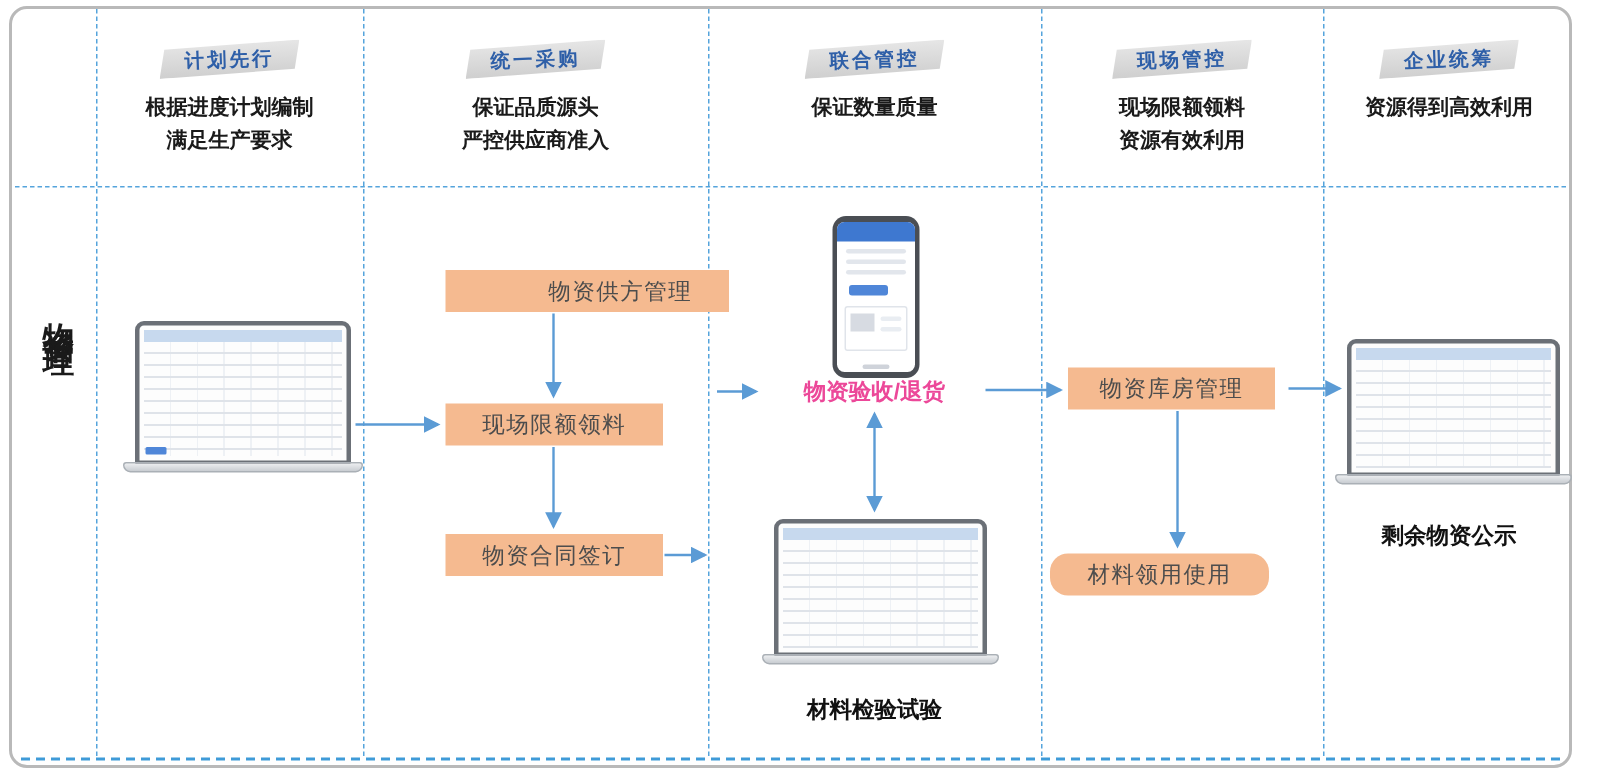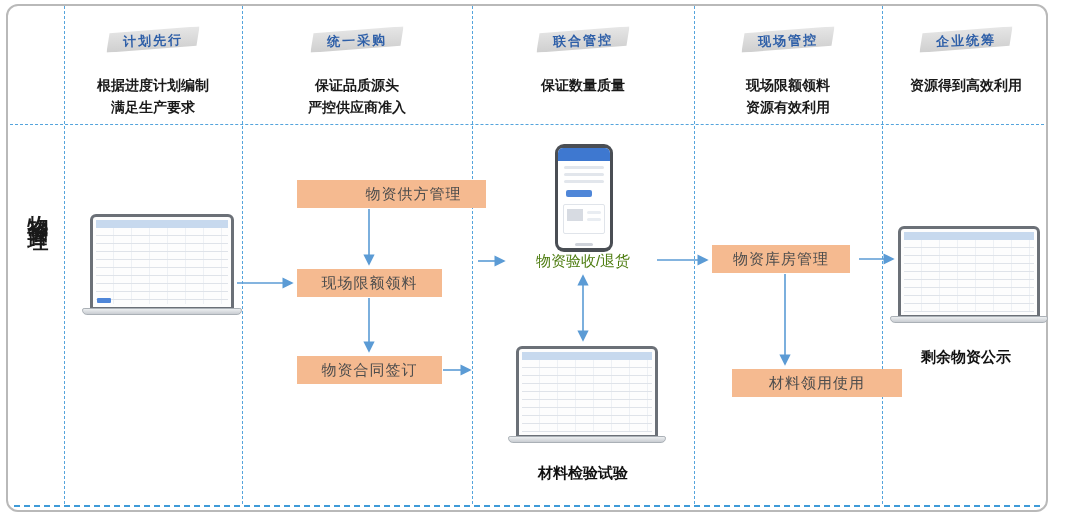--- a/index.html
+++ b/index.html
@@ -14,28 +14,28 @@
   
   .v-label{position:absolute;left:16px;top:192px;writing-mode:vertical-rl;text-orientation:upright;
            font-size:21px;font-weight:700;color:#1a1a1a;letter-spacing:5px;}
   
   .col-header{position:absolute;top:22px;text-align:center;}
   .ribbon{position:relative;display:inline-block;width:94px;height:23px;line-height:23px;
           background:linear-gradient(#e6e6e6,#cfcfcf);
           clip-path:polygon(4% 16%,100% 0,96% 84%,0 100%);
           transform:rotate(-2deg);text-align:center;}
   .ribbon span{font-size:13px;font-weight:700;color:#2e5fa8;letter-spacing:2px;}
-  .subtitle{margin-top:24px;font-size:14px;font-weight:700;color:#1a1a1a;line-height:1.55;}
+  .subtitle{margin-top:10px;font-size:14px;font-weight:700;color:#1a1a1a;line-height:1.55;}
   
   .obox{position:absolute;width:145px;height:28px;background:#f5ba90;
         display:flex;align-items:center;justify-content:center;
         font-size:15px;color:#4d4d4d;letter-spacing:1px;}
   
   .caption{position:absolute;text-align:center;font-size:15px;font-weight:600;color:#111;}
-  .plain-label{position:absolute;text-align:center;font-size:15px;font-weight:400;color:#4d7c0f;}
+  .plain-label{position:absolute;text-align:center;font-size:15px;font-weight:700;color:#ec4899;}
   
   .laptop-screen{position:absolute;background:#fdfdfd;border:3px solid #6b7077;
                  border-radius:6px 6px 2px 2px;box-sizing:border-box;}
   .mini-table{position:absolute;inset:3px;background:
       linear-gradient(to bottom,#c7d9ee 0,#c7d9ee 8px,rgba(0,0,0,0) 8px),
       repeating-linear-gradient(to bottom,rgba(0,0,0,0) 0 7px,#dfe3e9 7px 8px),
       repeating-linear-gradient(to right,rgba(0,0,0,0) 0 17px,#eef1f5 17px 18px);}
   .mini-btn{position:absolute;left:4px;bottom:4px;width:14px;height:5px;background:#4f86d8;border-radius:1px;}
   .laptop-base{position:absolute;height:7px;background:linear-gradient(#eceef0,#c9cdd2);
                border:1px solid #aab0b6;border-radius:3px 3px 7px 7px;box-sizing:border-box;}
@@ -129,21 +129,21 @@
       </div>
     </div>
     <div class="plain-label" style="left:464px;top:246px;width:222px;">物资验收/退货</div>
     <div class="laptop-screen" style="left:508px;top:340px;width:142px;height:92px;">
       <div class="mini-table"></div>
     </div>
     <div class="laptop-base" style="left:500px;top:430px;width:158px;"></div>
     <div class="caption" style="left:464px;top:458px;width:222px;">材料检验试验</div>
 
     <div class="obox" style="left:704px;top:239px;width:138px;">物资库房管理</div>
-    <div class="obox" style="left:724px;top:363px;width:170px;">材料领用使用</div>
+    <div class="obox" style="left:692px;top:363px;width:146px;border-radius:12px;">材料领用使用</div>
 
     <div class="laptop-screen" style="left:890px;top:220px;width:142px;height:92px;">
       <div class="mini-table"></div>
     </div>
     <div class="laptop-base" style="left:882px;top:310px;width:158px;"></div>
     <div class="caption" style="left:874px;top:342px;width:168px;">剩余物资公示</div>
 
     <svg class="arrows" viewBox="0 0 1042 508" width="1042" height="508">
       <defs>
         <marker id="arr" viewBox="0 0 10 10" refX="8.5" refY="5" markerWidth="7" markerHeight="7" orient="auto-start-reverse">

